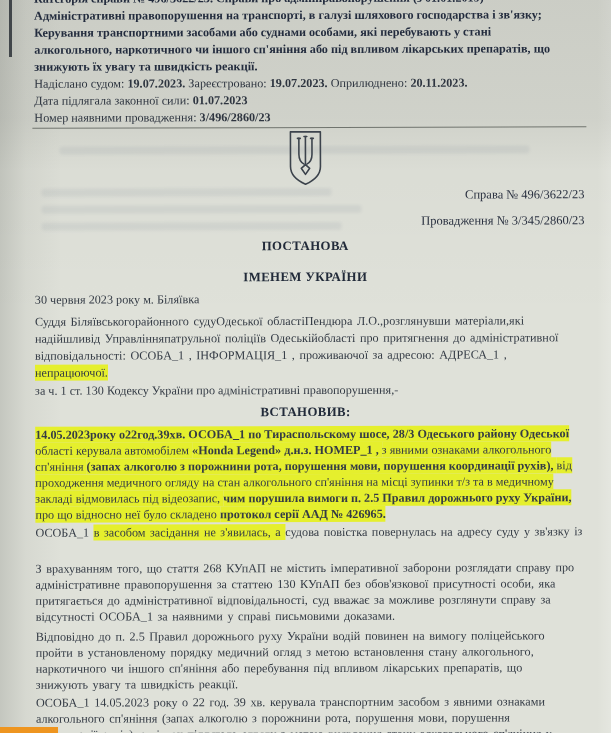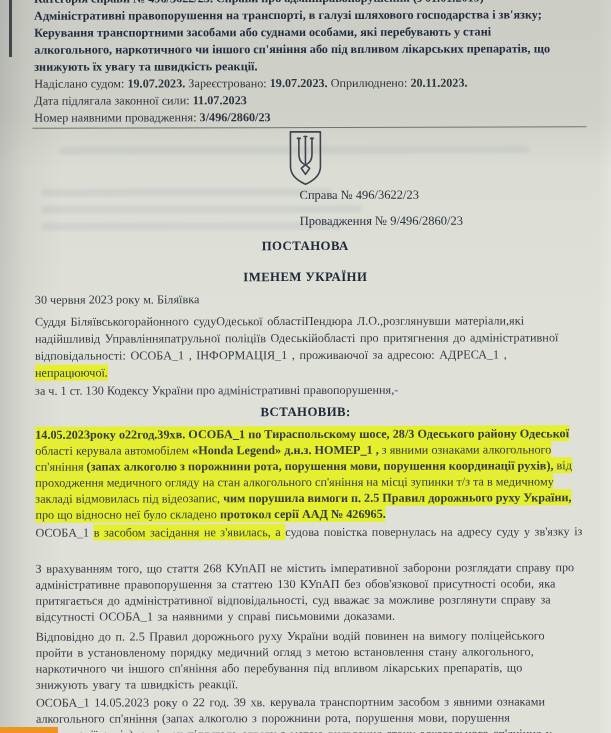--- a/index.html
+++ b/index.html
@@ -17,42 +17,42 @@
   .rot{position:absolute;inset:0;transform:rotate(-0.15deg);}
   .abs{position:absolute;}
   .txt{left:35px;width:550px;font-size:12.2px;line-height:17px;text-align:justify;}
   .lh16{line-height:16px;}
   .w1{word-spacing:1.5px;}
   .b{font-weight:bold;}
   .h{background:#e5ef2d;box-decoration-break:clone;-webkit-box-decoration-break:clone;padding:1px 0;}
   .navy{color:#232c3e;}
   .meta{color:#2e3540;}
   .center{left:0;width:611px;text-align:center;}
-  .right{text-align:left;left:300px;width:285px;font-size:12.5px;color:#2a3140;}
+  .right{text-align:right;left:300px;width:285px;font-size:12.5px;color:#2a3140;}
   .heading{font-weight:bold;font-size:12.8px;color:#222b3a;letter-spacing:.4px;}
   .rule{left:33px;width:554px;border-top:1px solid #70746e;height:0;}
   .tick{left:9px;top:0;width:3px;height:57px;background:#41464a;}
   .orange{left:0;top:727px;width:58px;height:6px;background:#ee9520;}
   .ghost{background:#3a4a66;opacity:.07;filter:blur(1.6px);border-radius:3px;}
   .emblem-wrap{top:129px;left:0;width:611px;text-align:center;}
   svg.emblem{display:inline-block;}
 </style>
 </head>
 <body>
 
 <div class="page">
   <div class="rot">
 
     <div class="abs txt b navy" style="top:-10px;">Категорія справи № 496/3622/23. Справи про адмінправопорушення (з 01.01.2019)</div>
     <div class="abs txt b navy" style="top:7px;">Адміністративні правопорушення на транспорті, в галузі шляхового господарства і зв'язку;</div>
     <div class="abs txt b navy" style="top:24px;">Керування транспортними засобами або суднами особами, які перебувають у стані</div>
     <div class="abs txt b navy" style="top:41px;">алкогольного, наркотичного чи іншого сп'яніння або під впливом лікарських препаратів, що</div>
     <div class="abs txt b navy" style="top:58px;">знижують їх увагу та швидкість реакції.</div>
     <div class="abs txt meta" style="top:75px;"><span>Надіслано судом: </span><span class="b">19.07.2023.</span><span> Зареєстровано: </span><span class="b">19.07.2023.</span><span> Оприлюднено: </span><span class="b">20.11.2023.</span></div>
-    <div class="abs txt meta" style="top:92px;"><span>Дата підлягала законної сили: </span><span class="b">11.07.2023</span></div>
+    <div class="abs txt meta" style="top:92px;"><span>Дата підлягала законної сили: </span><span class="b">01.07.2023</span></div>
     <div class="abs txt meta" style="top:109px;"><span>Номер наявними провадження: </span><span class="b">3/496/2860/23</span></div>
 
     <div class="abs rule" style="top:127px;"></div>
 
     <div class="abs ghost" style="left:60px;top:146px;width:470px;height:8px;"></div>
     <div class="abs ghost" style="left:42px;top:188px;width:290px;height:8px;"></div>
     <div class="abs ghost" style="left:42px;top:205px;width:320px;height:8px;"></div>
     <div class="abs ghost" style="left:42px;top:222px;width:300px;height:8px;"></div>
 
     <div class="abs emblem-wrap">
@@ -60,21 +60,21 @@
         <path d="M4 3 H36 V40 C36 50 29 55 20 59 C11 55 4 50 4 40 Z"></path>
         <path d="M20 8 V38"></path>
         <path d="M13 10 V27 C13 33 15.5 36 18.5 37.5"></path>
         <path d="M27 10 V27 C27 33 24.5 36 21.5 37.5"></path>
         <path d="M11.5 10 H14.5 M25.5 10 H28.5 M18.5 8 H21.5"></path>
         <path d="M20 38 L24.5 42 L20 48.5 L15.5 42 Z"></path>
       </svg>
     </div>
 
     <div class="abs right" style="top:188px;">Справа № 496/3622/23</div>
-    <div class="abs right" style="top:214px;">Провадження № 9/496/2860/23</div>
+    <div class="abs right" style="top:214px;">Провадження № 3/345/2860/23</div>
 
     <div class="abs center heading" style="top:239px;">ПОСТАНОВА</div>
     <div class="abs center heading" style="top:270px;">ІМЕНЕМ УКРАЇНИ</div>
 
     <div class="abs txt" style="top:291px;">30 червня 2023 року м. Біляївка</div>
 
     <div class="abs txt w1" style="top:313px;"><span>Суддя Біляївськогорайонного судуОдеської областіПендюра Л.О.,розглянувши матеріали,які</span><br><span>надійшливід Управлінняпатрульної поліціїв Одеськійобласті про притягнення до адміністративної</span><br><span>відповідальності: ОСОБА_1 , ІНФОРМАЦІЯ_1 , проживаючої за адресою: АДРЕСА_1 ,</span><br><span class="h">непрацюючої.</span></div>
 
     <div class="abs txt" style="top:382px;">за ч. 1 ст. 130 Кодексу України про адміністративні правопорушення,-</div>
 

